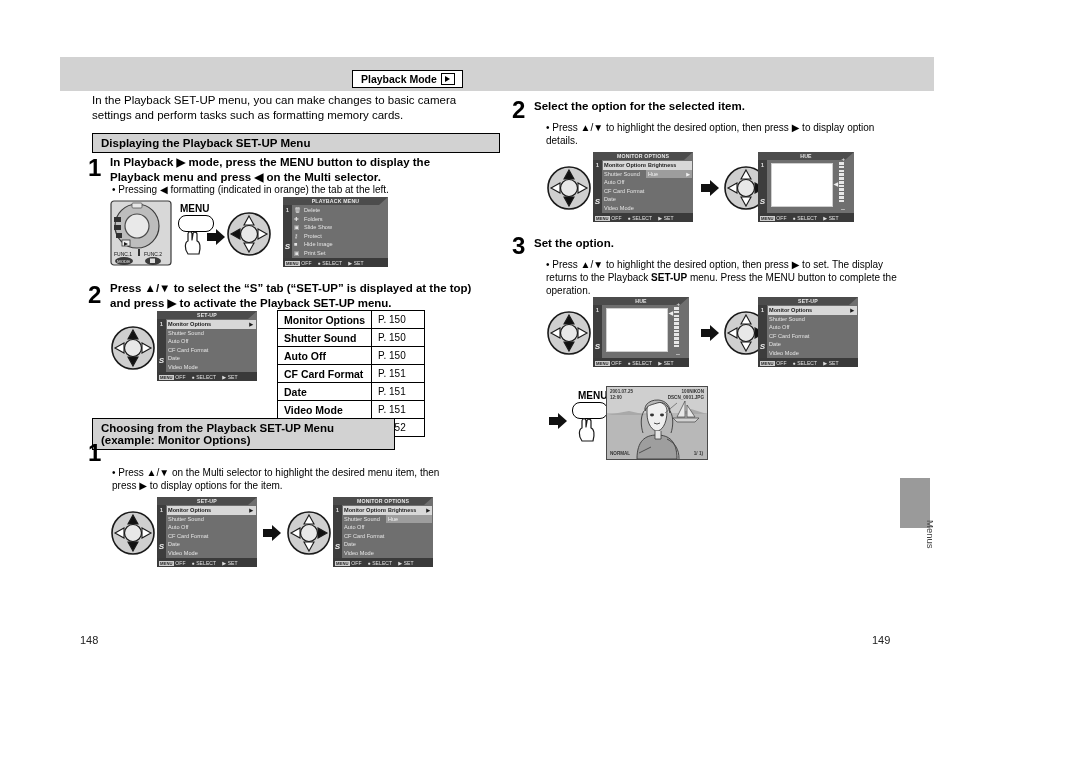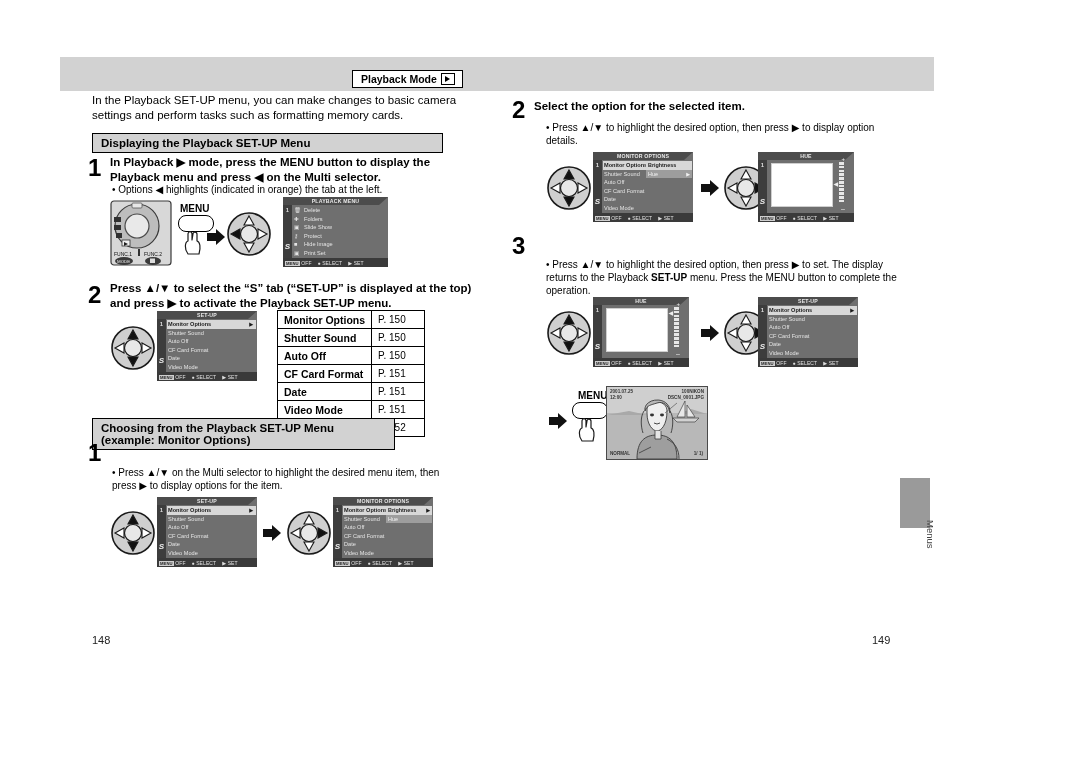--- a/index.html
+++ b/index.html
@@ -165,25 +165,25 @@
 <div class="page">
 
   <div class="header-band"></div>
   <div class="mode-badge">
     <span>Playback Mode</span>
     <span class="play-glyph"></span>
   </div>
 
   <div class="intro">In the Playback SET-UP menu, you can make changes to basic camera settings and perform tasks such as formatting memory cards.</div>
 
-  <div class="section-bar" style="left:92px;top:133px;width:351px;">Displaying the Playback SET-UP Menu</div>
+  <div class="section-bar" style="left:92px;top:133px;width:408px;">Displaying the Playback SET-UP Menu</div>
 
   <div class="step-num" style="left:88px;top:156px;">1</div>
   <div class="step-head" style="left:110px;top:155px;width:360px;">In Playback ▶ mode, press the MENU button to display the Playback menu and press ◀ on the Multi selector.</div>
-  <div class="step-body" style="left:112px;top:183px;width:370px;">• Options ◀ highlights (indicated in orange) the tab at the left.</div>
+  <div class="step-body" style="left:112px;top:183px;width:370px;">• Pressing ◀ formatting (indicated in orange) the tab at the left.</div>
 
   <div class="camera" style="left:110px;top:200px;width:62px;height:66px;">
     <svg width="62" height="66" viewBox="0 0 62 66">
       <rect x="1" y="1" width="60" height="64" rx="3" fill="#d8d8d8" stroke="#3a3a3a" stroke-width="1.2"></rect>
       <circle cx="27" cy="26" r="22" fill="#bdbdbd" stroke="#3a3a3a" stroke-width="1.2"></circle>
       <circle cx="27" cy="26" r="12" fill="#e9e9e9" stroke="#4a4a4a" stroke-width="1.2"></circle>
       <rect x="22" y="3" width="10" height="5" rx="1" fill="#e7e7e7" stroke="#555" stroke-width=".8"></rect>
       <rect x="4" y="17" width="7" height="5" fill="#303030"></rect>
       <rect x="4" y="25" width="7" height="5" fill="#303030"></rect>
       <rect x="6" y="33" width="6" height="5" fill="#303030"></rect>
@@ -485,20 +485,21 @@
     <div class="huecursor">◀</div>
     <div class="hueminus">–</div>
     <div class="botbar">
       <span><span class="mn">MENU</span> <span>OFF</span></span>
       <span>● <span>SELECT</span></span>
       <span>▶ <span>SET</span></span>
     </div>
   </div>
 
   <div class="step-num" style="left:512px;top:234px;">3</div>
+  <div class="step-head" style="left:534px;top:236px;width:360px;">Set the option.</div>
   <div class="step-body" style="left:546px;top:258px;width:360px;"><span>• Press ▲/▼ to highlight the desired option, then press ▶ to set. The display returns to the Playback </span><b>SET-UP</b><span> menu. Press the MENU button to complete the operation.</span></div>
 
   <div class="msel" style="left:546px;top:310px;">
     <svg width="46" height="46" viewBox="0 0 46 46">
       <circle cx="23" cy="23" r="21" fill="#cfcfcf" stroke="#1a1a1a" stroke-width="1.6"></circle>
       <circle cx="23" cy="23" r="8.5" fill="#e8e8e8" stroke="#1a1a1a" stroke-width="1.2"></circle>
       <polygon points="23,5 28,14 18,14" fill="#111" stroke="#1a1a1a" stroke-width="1.1"></polygon>
       <polygon points="23,41 28,32 18,32" fill="#111" stroke="#1a1a1a" stroke-width="1.1"></polygon>
       <polygon points="41,23 32,28 32,18" fill="#fff" stroke="#1a1a1a" stroke-width="1.1"></polygon>
       <polygon points="5,23 14,28 14,18" fill="#fff" stroke="#1a1a1a" stroke-width="1.1"></polygon>
@@ -618,16 +619,16 @@
     <div class="ph-txt" style="left:3px;top:8px;">12:00</div>
     <div class="ph-txt" style="right:3px;top:2px;text-align:right;">100NIKON</div>
     <div class="ph-txt" style="right:3px;top:8px;text-align:right;">DSCN_0001.JPG</div>
     <div class="ph-txt" style="left:3px;bottom:3px;">NORMAL</div>
     <div class="ph-txt" style="right:4px;bottom:3px;">1/ 1)</div>
   </div>
 
   <div class="side-tab-block"></div>
   <div class="side-tab-label">Menus</div>
 
-  <div class="pagenum" style="left:92px;top:634px;">148</div>
+  <div class="pagenum" style="left:80px;top:634px;">148</div>
   <div class="pagenum" style="left:872px;top:634px;">149</div>
 
 </div>
 
 </body></html>

